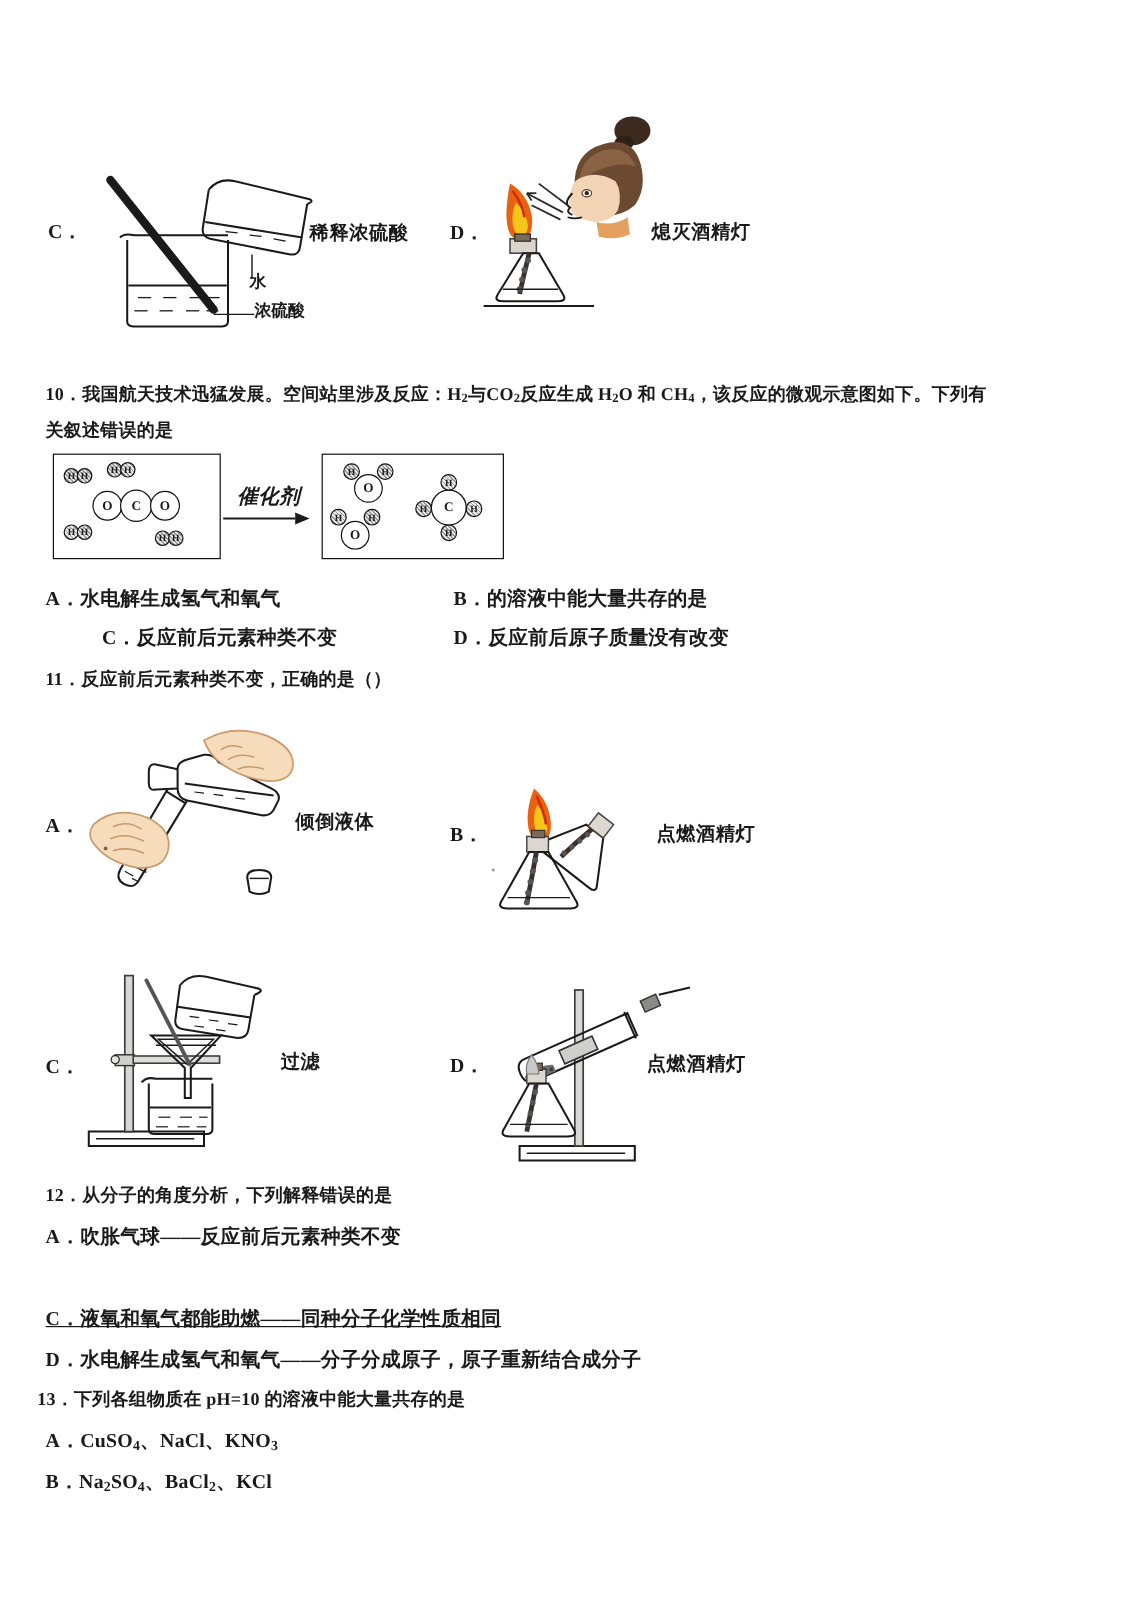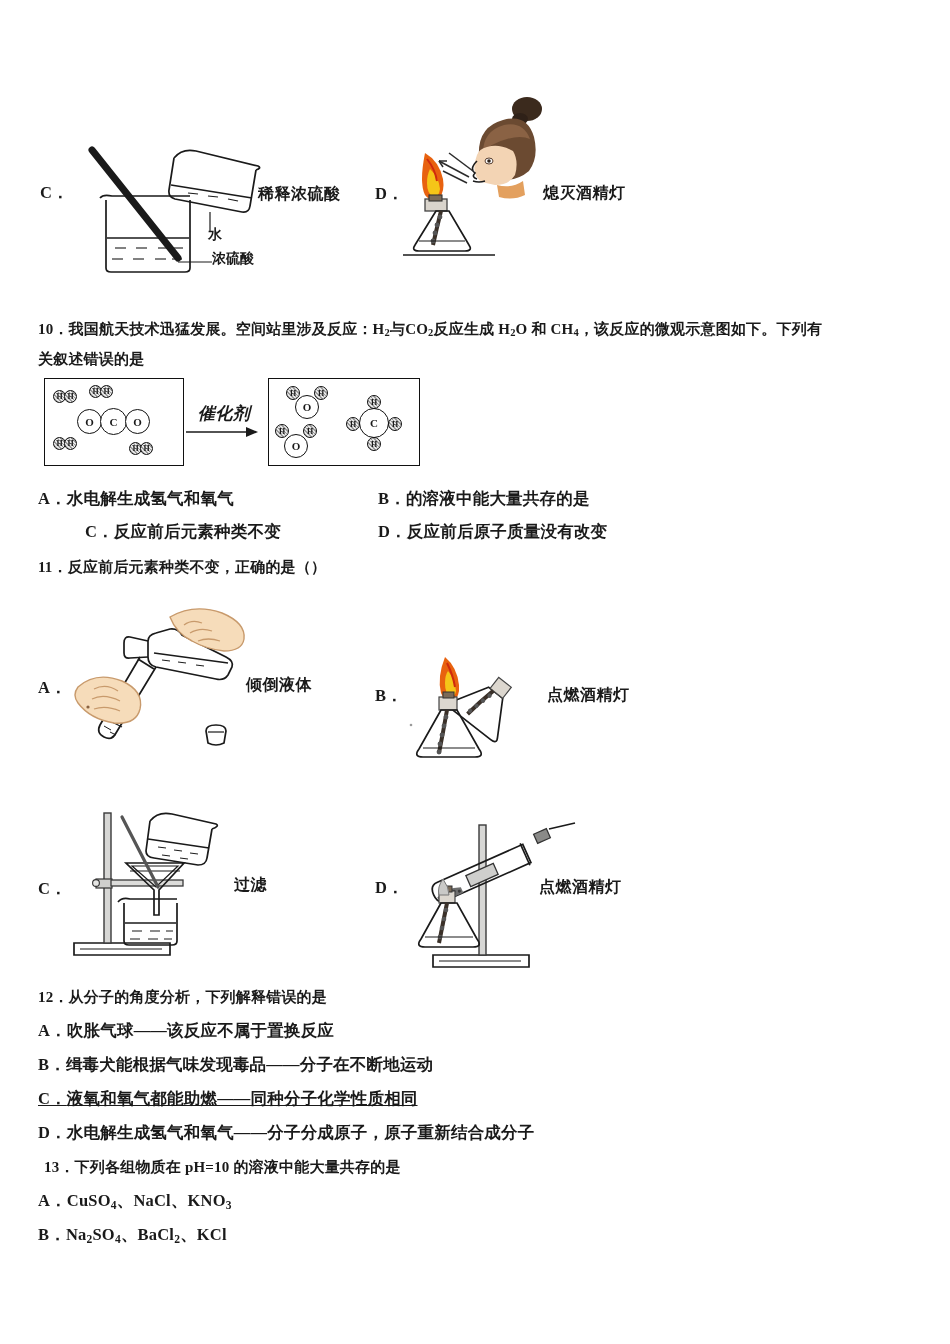--- a/index.html
+++ b/index.html
@@ -445,33 +445,30 @@
       <path d="M40,84 Q46,92 46,100 L36,100 Q34,92 40,84 Z" fill="#c9c9c7" stroke="#777" stroke-width="1"></path>
     </svg>
 
     <span class="cap abs" style="left:164px; top:82px;">点燃酒精灯</span>
   </div>
 
   <div class="abs q-text" style="left:38px; top:986px;">
     <span>12．</span><span>从分子的角度分析，下列解释错误的是</span>
   </div>
   <div class="abs opt-text" style="left:38px; top:1020px;">
-    <span>A．</span><span>吹胀气球——该反应不属于置换反应</span>
-  </div>
-  <div class="abs opt-text" style="left:38px; top:1054px;">
-    <span>B．</span><span>缉毒犬能根据气味发现毒品——分子在不断地运动</span>
+    <span>A．</span><span>吹胀气球——反应前后元素种类不变</span>
   </div>
   <div class="abs opt-text" style="left:38px; top:1088px;text-decoration:underline;">
     <span>C．</span><span>液氧和氧气都能助燃——同种分子化学性质相同</span>
   </div>
   <div class="abs opt-text" style="left:38px; top:1122px;">
     <span>D．</span><span>水电解生成氢气和氧气——分子分成原子，原子重新结合成分子</span>
   </div>
 
-  <div class="abs q-text" style="left:44px; top:1156px;">
+  <div class="abs q-text" style="left:31px; top:1156px;">
     <span>13．</span><span>下列各组物质在 pH=10 的溶液中能大量共存的是</span>
   </div>
   <div class="abs opt-text" style="left:38px; top:1190px;">
     <span>A．</span><span>CuSO<sub>4</sub>、NaCl、KNO<sub>3</sub></span>
   </div>
   <div class="abs opt-text" style="left:38px; top:1224px;">
     <span>B．</span><span>Na<sub>2</sub>SO<sub>4</sub>、BaCl<sub>2</sub>、KCl</span>
   </div>
 
 </div>

